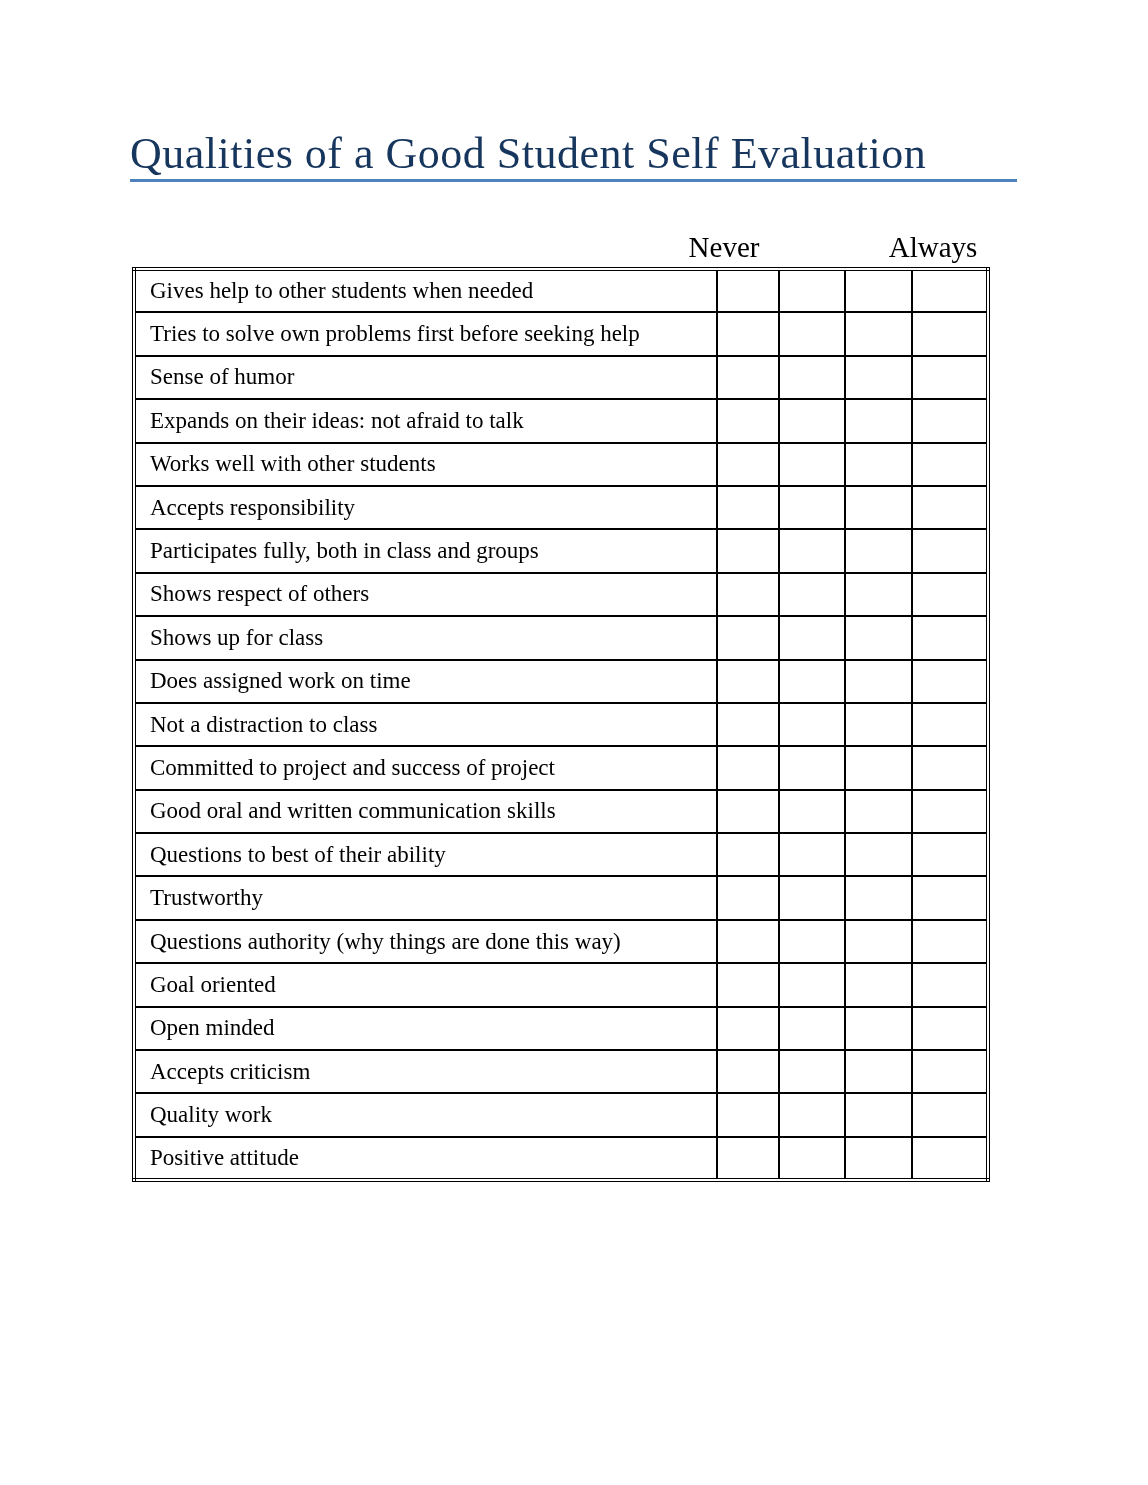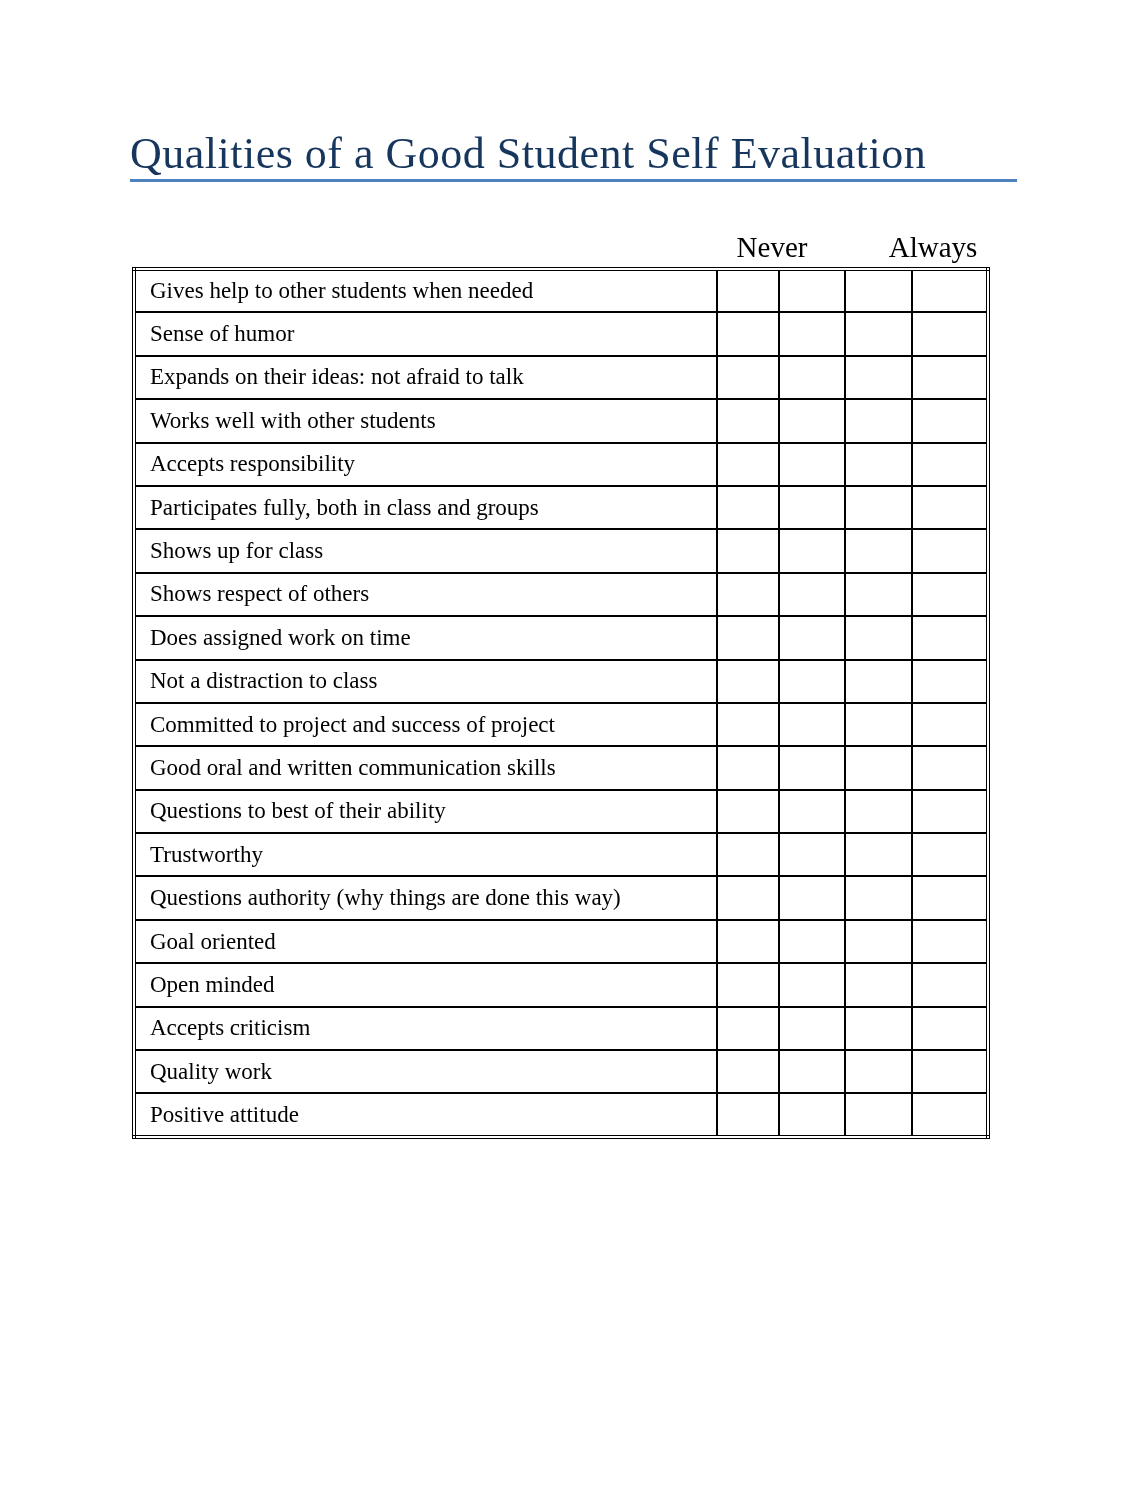--- a/index.html
+++ b/index.html
@@ -42,21 +42,21 @@
     height: 40px;
   }
   .scale-label {
     position: absolute;
     bottom: 0;
     transform: translateX(-50%);
     font-size: 29px;
     color: #000;
     white-space: nowrap;
   }
-  .scale-label.never  { left: 640px; }
+  .scale-label.never  { left: 592px; }
   .scale-label.always { left: 801px; }
   .eval-table {
     position: absolute;
     left: 132px;
     top: 267px;
     width: 856px;
     border-collapse: collapse;
     table-layout: fixed;
     background: var(--bg-color);
     border: 4px double var(--border-color);
@@ -100,20 +100,27 @@
     </colgroup>
     <tbody id="table-body">
   <tr>
     <td class="label-cell">Gives help to other students when needed</td>
     <td class="rating-cell"></td>
     <td class="rating-cell"></td>
     <td class="rating-cell"></td>
     <td class="rating-cell"></td>
   </tr>
 
+  <tr>
+    <td class="label-cell">Tries to solve own problems first before seeking help</td>
+    <td class="rating-cell"></td>
+    <td class="rating-cell"></td>
+    <td class="rating-cell"></td>
+    <td class="rating-cell"></td>
+  </tr>
 
   <tr>
     <td class="label-cell">Sense of humor</td>
     <td class="rating-cell"></td>
     <td class="rating-cell"></td>
     <td class="rating-cell"></td>
     <td class="rating-cell"></td>
   </tr>
 
   <tr>
@@ -142,29 +149,29 @@
 
   <tr>
     <td class="label-cell">Participates fully, both in class and groups</td>
     <td class="rating-cell"></td>
     <td class="rating-cell"></td>
     <td class="rating-cell"></td>
     <td class="rating-cell"></td>
   </tr>
 
   <tr>
+    <td class="label-cell">Shows respect of others</td>
+    <td class="rating-cell"></td>
+    <td class="rating-cell"></td>
+    <td class="rating-cell"></td>
+    <td class="rating-cell"></td>
+  </tr>
+
+  <tr>
     <td class="label-cell">Shows up for class</td>
-    <td class="rating-cell"></td>
-    <td class="rating-cell"></td>
-    <td class="rating-cell"></td>
-    <td class="rating-cell"></td>
-  </tr>
-
-  <tr>
-    <td class="label-cell">Shows respect of others</td>
     <td class="rating-cell"></td>
     <td class="rating-cell"></td>
     <td class="rating-cell"></td>
     <td class="rating-cell"></td>
   </tr>
 
   <tr>
     <td class="label-cell">Does assigned work on time</td>
     <td class="rating-cell"></td>
     <td class="rating-cell"></td>

